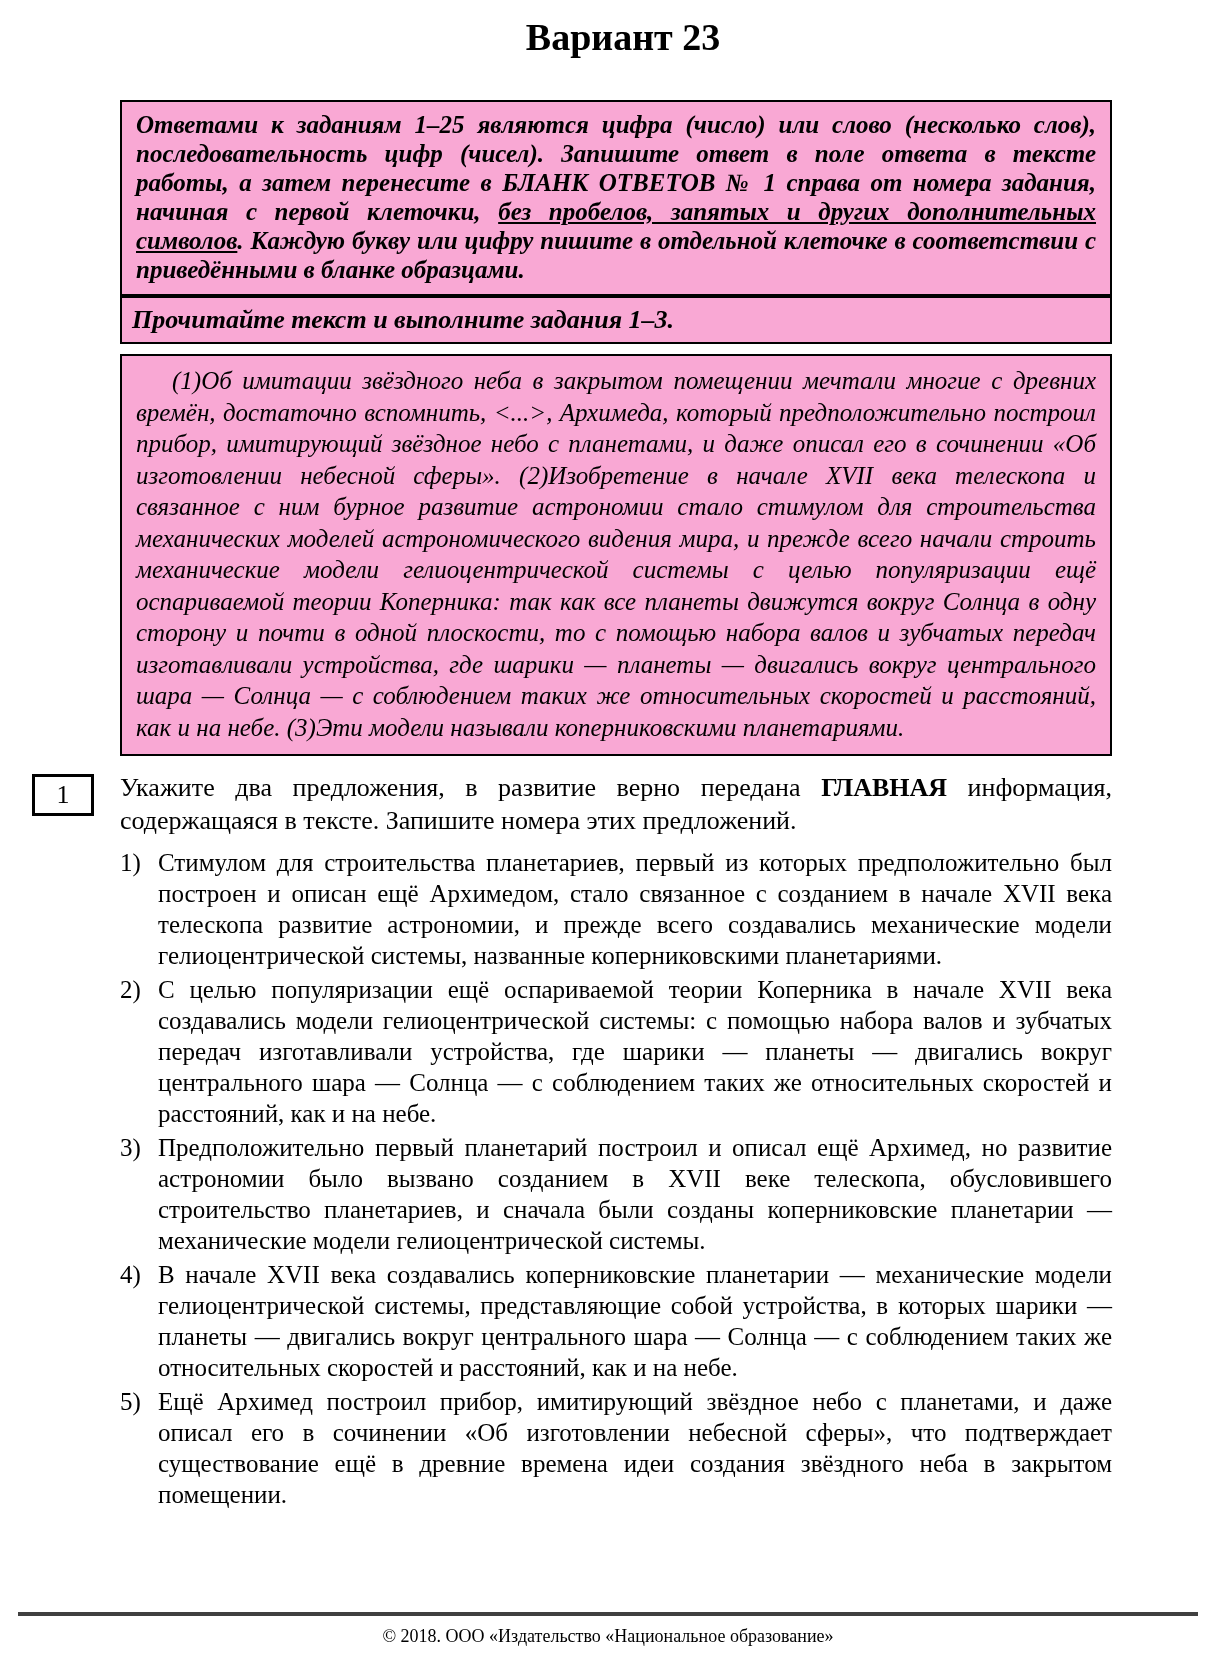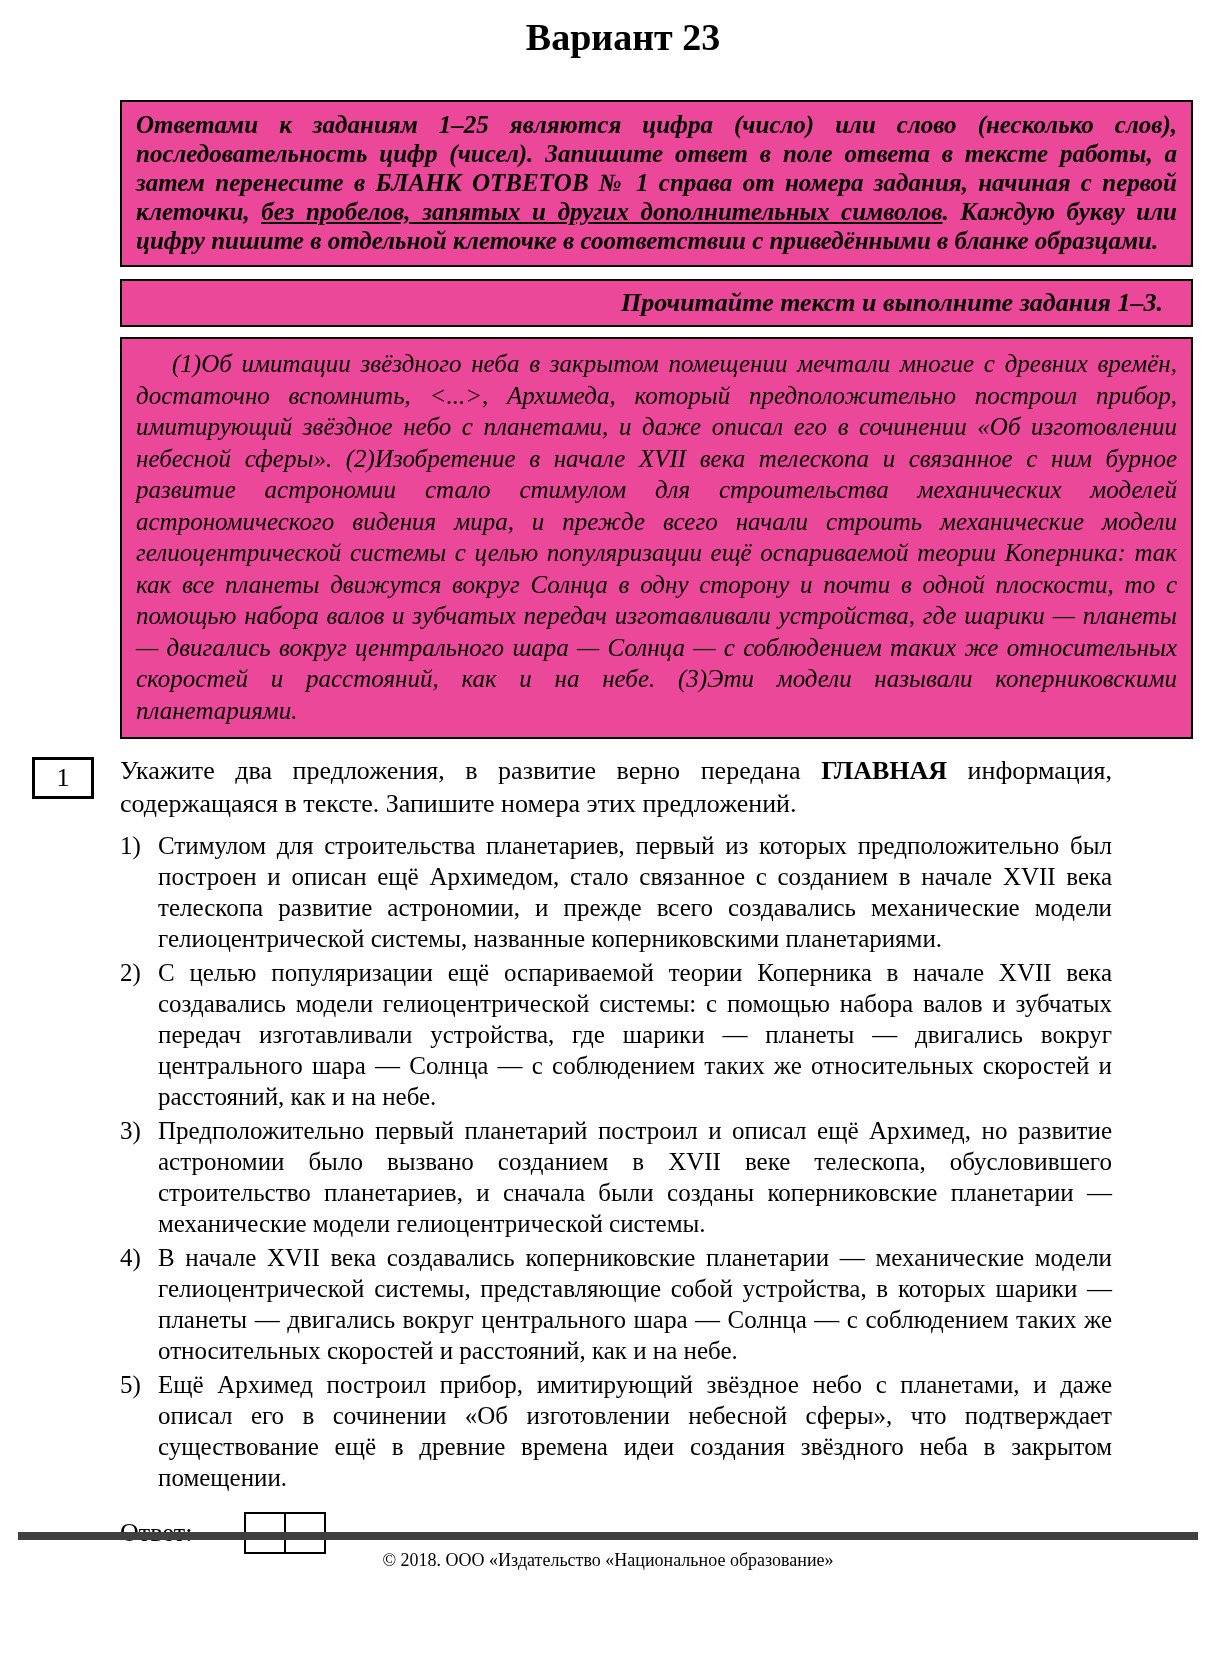--- a/index.html
+++ b/index.html
@@ -5,31 +5,31 @@
   html,body{margin:0;padding:0;}
   body{
     width:1216px;height:1654px;position:relative;background:#ffffff;color:#000;
     font-family:"Liberation Serif", serif;
     -webkit-font-smoothing:antialiased;
   }
   .titles{position:absolute;top:16px;left:15px;width:100%;text-align:center;line-height:1.12;}
   .title{font-size:38px;font-weight:bold;}
   .subtitle{font-size:35px;font-weight:bold;}
   .content{position:absolute;top:100px;left:120px;width:992px;}
-  .box{border:2px solid #000;box-sizing:border-box;width:1073px;background:#ec4899;}
+  .box{border:2px solid #000;box-sizing:border-box;width:992px;background:#f9a8d4;}
   .instruction{
     padding:8px 14px 10px 14px;
     font-style:italic;font-weight:bold;font-size:25px;line-height:29px;
     text-align:justify;
   }
   .instruction .ul{text-decoration:underline;}
   .readbox{
-    margin-top:12px;padding:7px 28px;
+    padding:7px 10px;
     font-style:italic;font-weight:bold;font-size:26px;line-height:30px;
-    text-align:right;
+    text-align:left;
   }
   .passage{
     margin-top:10px;padding:9px 14px 11px 14px;
     font-style:italic;font-size:25px;line-height:31.5px;
     text-align:justify;
   }
   .passage p{margin:0;text-indent:36px;}
   .question{position:relative;margin-top:15px;}
   .q-num-box{
     position:absolute;left:-88px;top:3px;width:56px;height:36px;
@@ -41,21 +41,21 @@
   .q-text b{font-weight:bold;margin-top:46px;}
   .options{margin-top:10px;}
   .option{display:flex;margin-bottom:3px;font-size:25px;line-height:31px;}
   .opt-num{flex:0 0 38px;}
   .opt-text{flex:1;text-align:justify;}
   .answer-row{display:flex;align-items:center;margin-top:16px;height:48px;}
   .answer-label{font-size:26px;}
   .answer-cells{display:flex;margin-left:52px;}
   .cell{width:42px;height:42px;border:2px solid #000;box-sizing:border-box;background:#fff;}
   .cell + .cell{margin-left:-2px;}
-  .footer{position:absolute;top:1532px;left:18px;right:18px;border-top:8px solid #404040;text-align:center;}
+  .footer{position:absolute;top:1612px;left:18px;right:18px;border-top:4px solid #404040;text-align:center;}
   .footer-line1{margin-top:8px;font-size:18px;line-height:24px;}
   .footer-line2{font-size:18px;line-height:24px;}
 </style>
 </head>
 <body>
 
 <div class="titles">
   <div class="title">Вариант 23</div>
 </div>
 
@@ -97,26 +97,19 @@
       <div class="option">
         <span class="opt-num">4)</span>
         <div class="opt-text">В начале XVII века создавались коперниковские планетарии — механические модели гелиоцентрической системы, представляющие собой устройства, в которых шарики — планеты — двигались вокруг центрального шара — Солнца — с соблюдением таких же относительных скоростей и расстояний, как и на небе.</div>
       </div>
       <div class="option">
         <span class="opt-num">5)</span>
         <div class="opt-text">Ещё Архимед построил прибор, имитирующий звёздное небо с планетами, и даже описал его в сочинении «Об изготовлении небесной сферы», что подтверждает существование ещё в древние времена идеи создания звёздного неба в закрытом помещении.</div>
       </div>
     </div>
 
-    <div class="answer-row">
-      <span class="answer-label">Ответ:</span>
-      <div class="answer-cells">
-        <div class="cell"></div>
-        <div class="cell"></div>
-      </div>
-    </div>
   </div>
 
 </div>
 
 <div class="footer">
   <div class="footer-line1">© 2018. ООО «Издательство «Национальное образование»</div>
 </div>
 
 </body></html>

